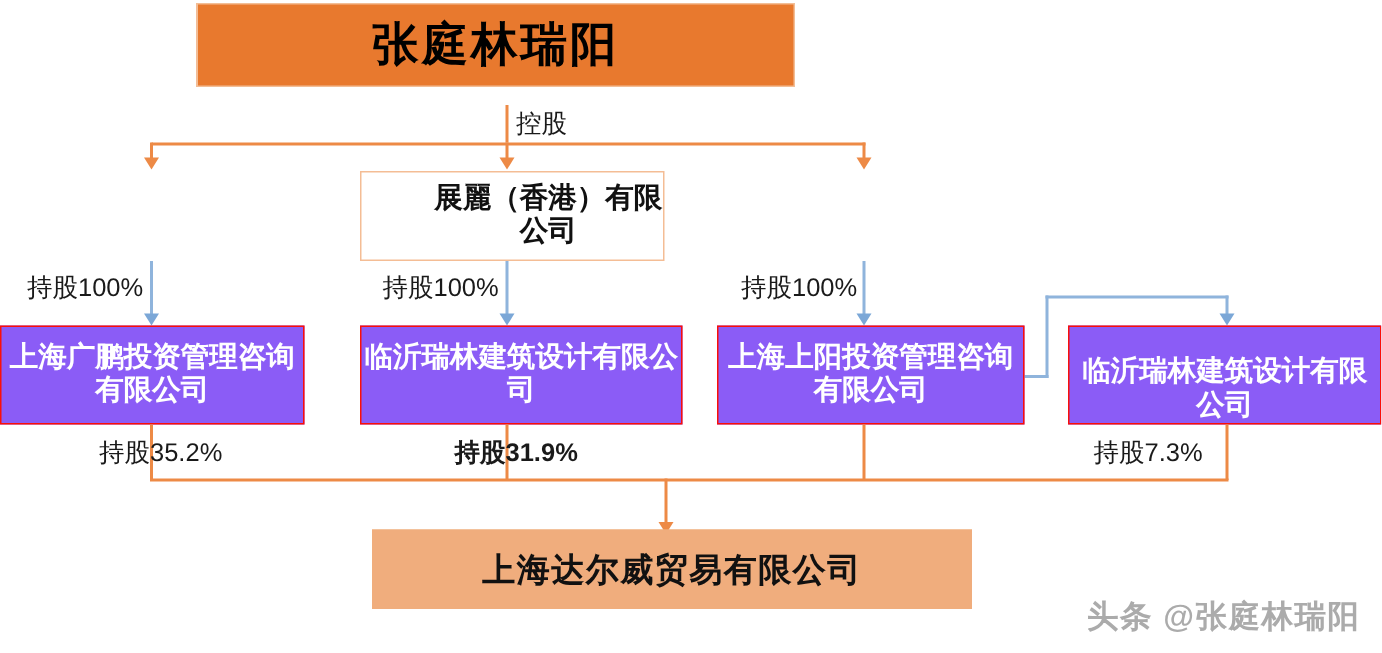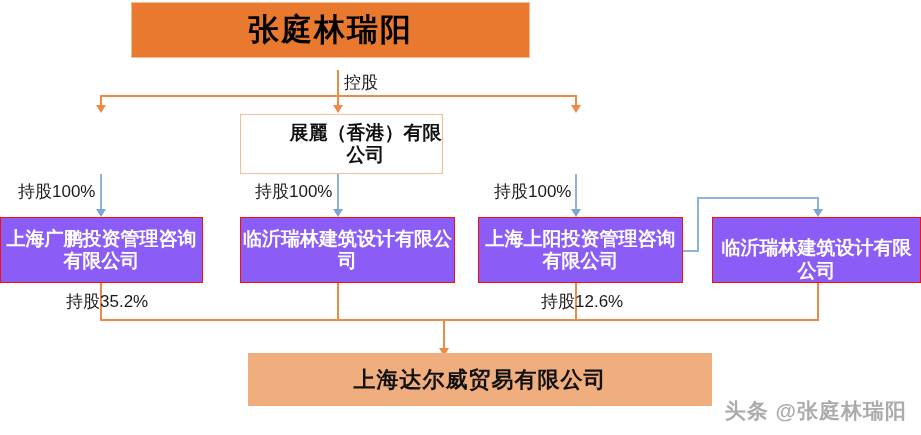--- a/index.html
+++ b/index.html
@@ -168,30 +168,31 @@
   </div>
 
   <div class="box box-red" style="left:712px; top:217px; width:209px; height:66px;align-items:flex-end;">
     <span>临沂瑞林建筑设计有限公司</span>
   </div>
 
   <div class="line line-o" style="left:100px; top:283px; width:2px; height:37px;"></div>
   <div class="lbl" style="left:66px; top:290px;">持股35.2%</div>
 
   <div class="line line-o" style="left:337px; top:283px; width:2px; height:37px;"></div>
+  <div class="lbl lbl-b" style="left:303px; top:290px;">持股31.9%</div>
 
   <div class="line line-o" style="left:575px; top:283px; width:2px; height:37px;"></div>
-  <div class="lbl" style="left:541px; top:290px;">持股12.6%</div>
 
   <div class="line line-o" style="left:817px; top:283px; width:2px; height:37px;"></div>
+  <div class="lbl" style="left:729px; top:290px;">持股7.3%</div>
 
   <div class="line line-o" style="left:100px; top:319px; width:719px; height:2px;"></div>
 
   <div class="line line-o" style="left:443px; top:319px; width:2px; height:32px;"></div>
   <div class="arrow arrow-o" style="left:439px; top:348px;"></div>
 
-  <div class="box box-target" style="left:248px; top:353px; width:464px; height:53px;">
+  <div class="box box-target" style="left:248px; top:353px; width:400px; height:53px;">
     <span>上海达尔威贸易有限公司</span>
   </div>
 
   <div class="watermark">头条 @张庭林瑞阳</div>
 
 </div>
 
 </body></html>

